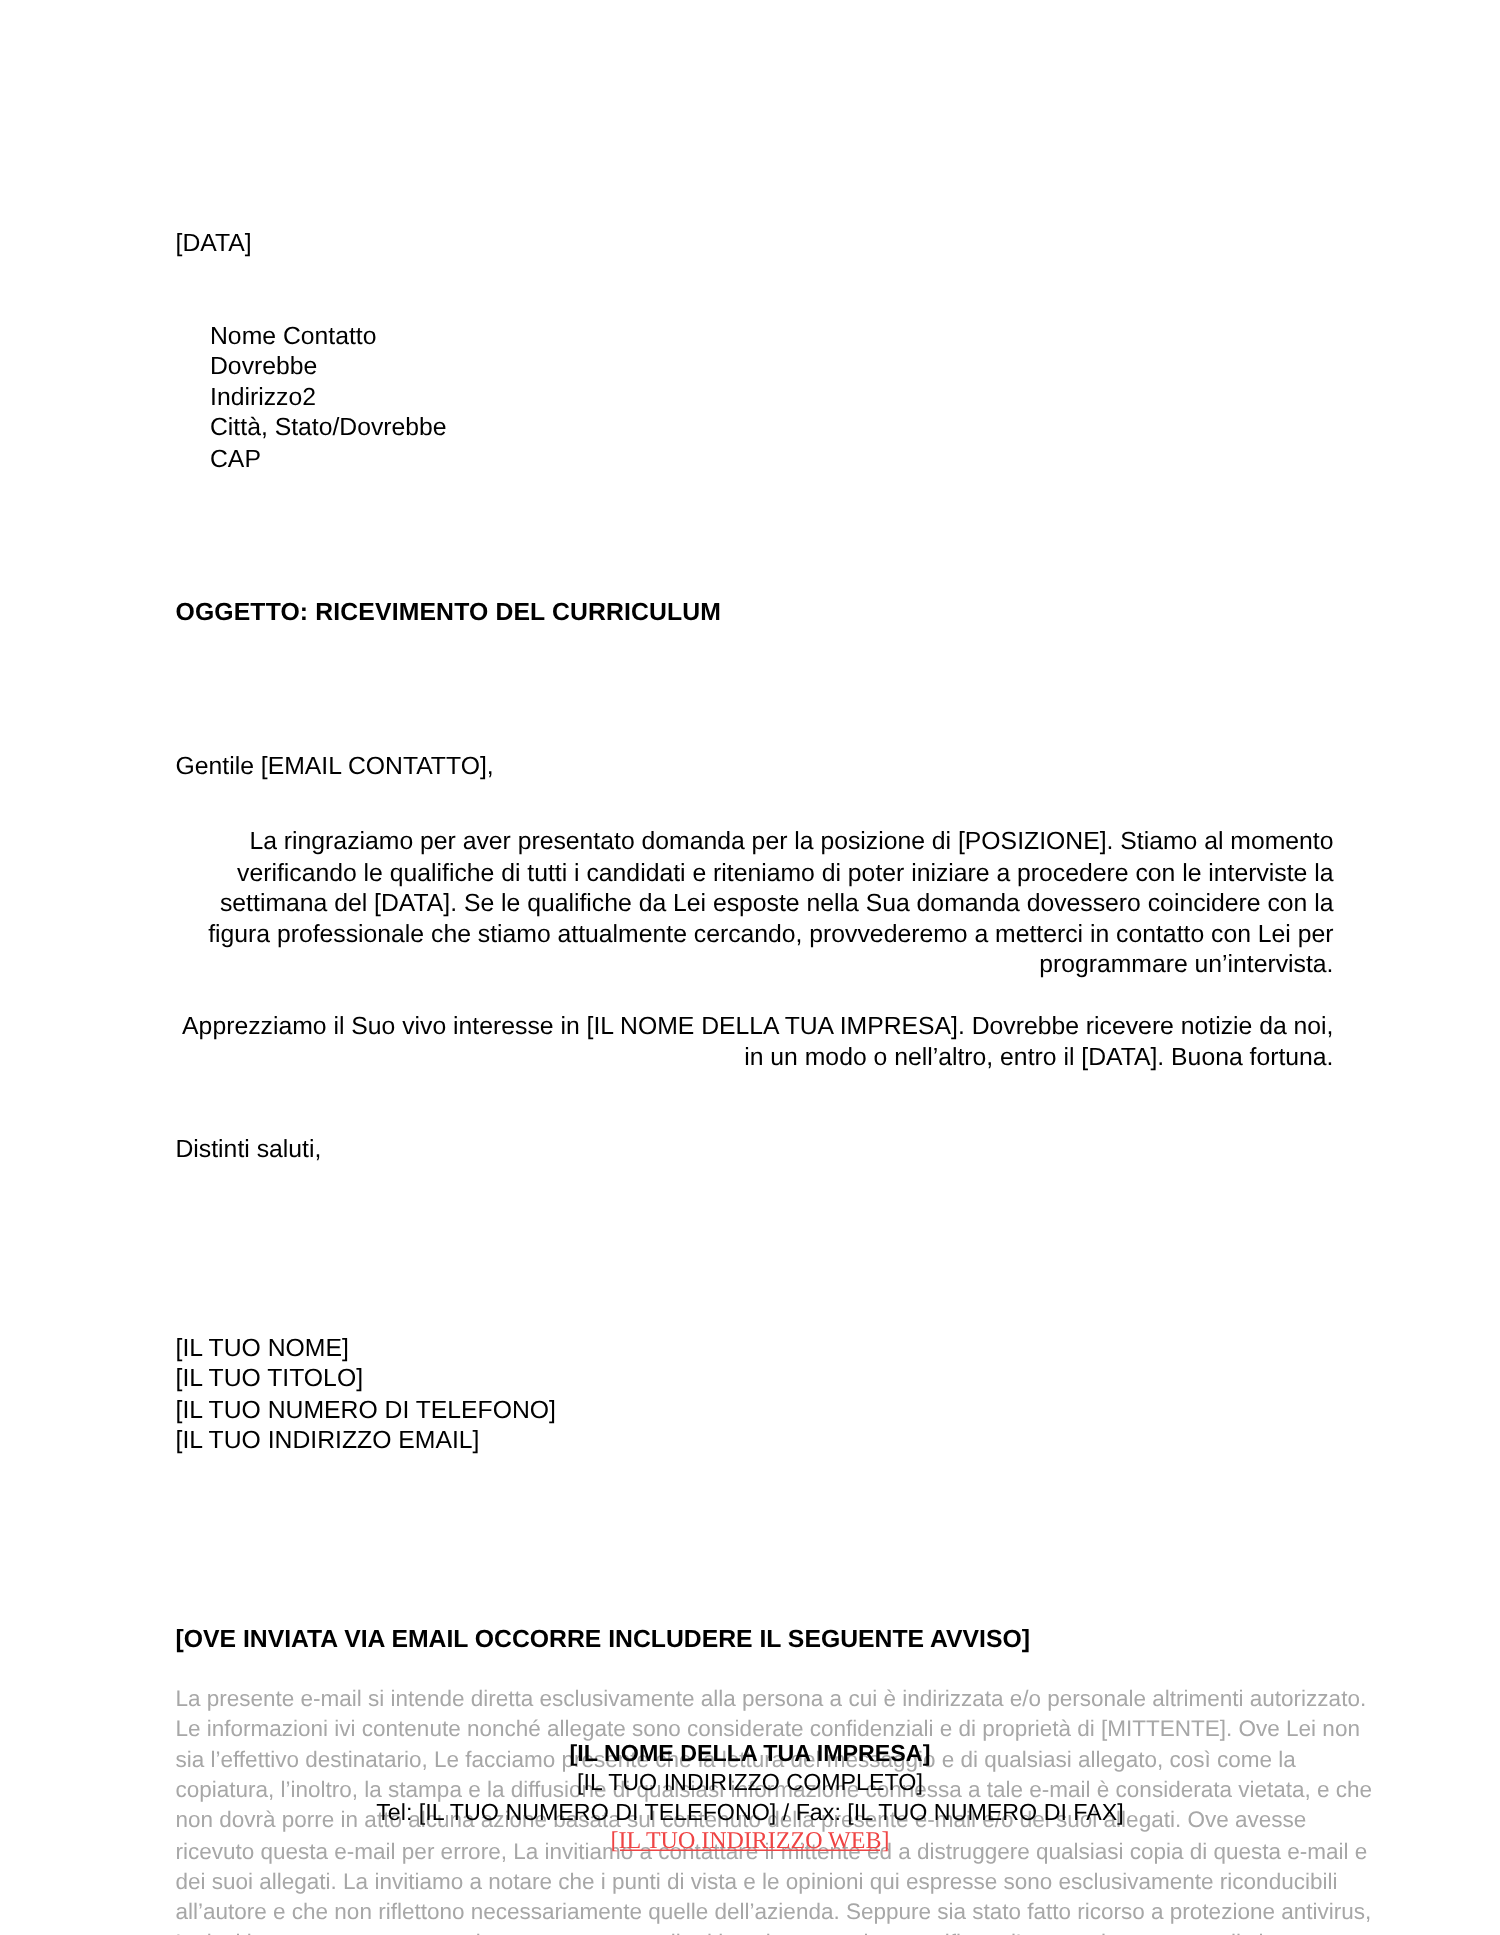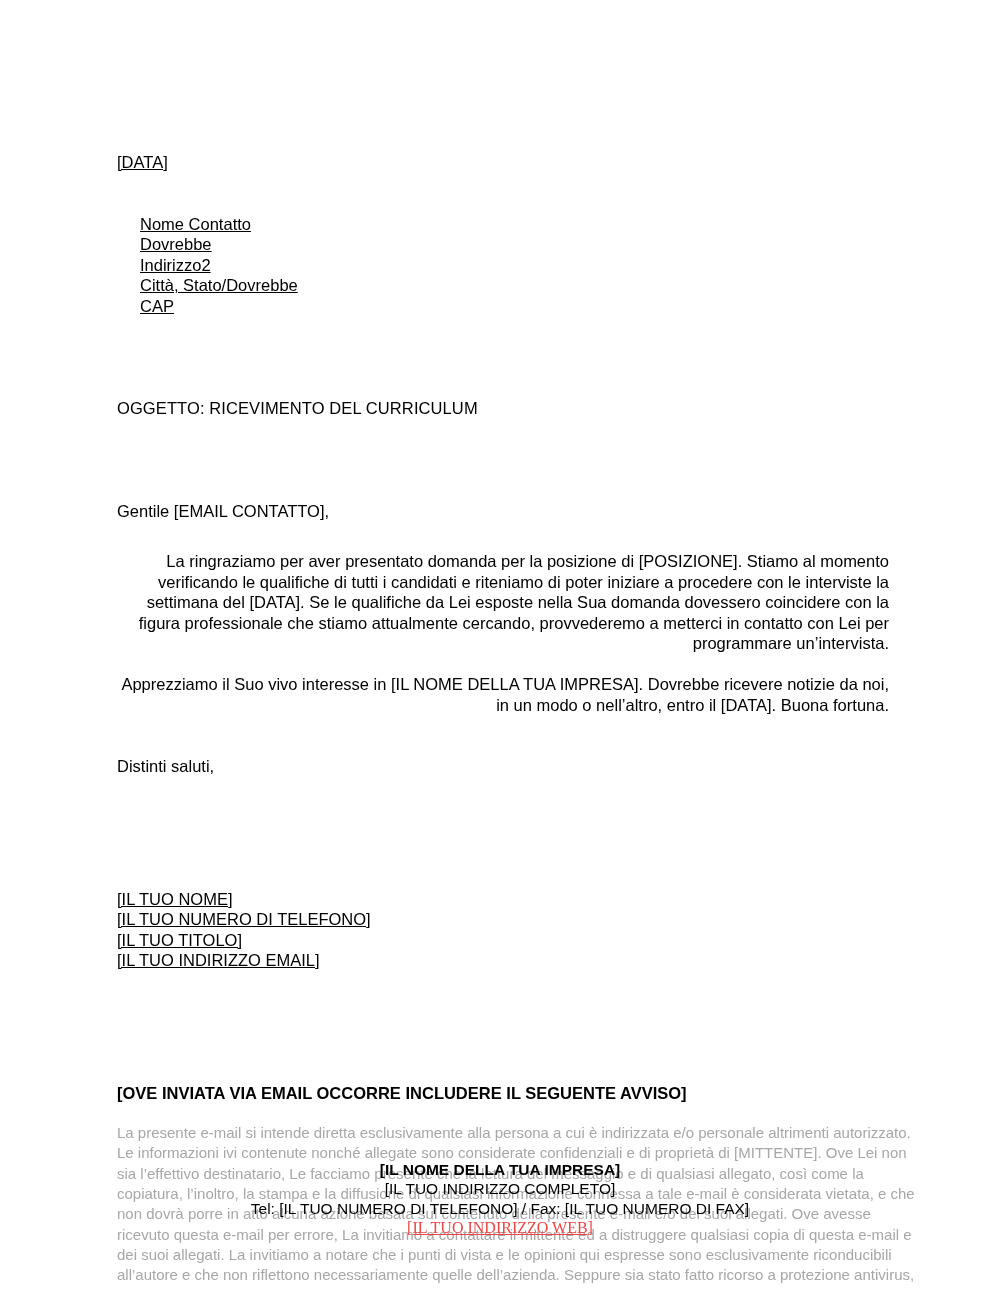--- a/index.html
+++ b/index.html
@@ -26,36 +26,35 @@
     left: 117px;
     top: 152px;
     width: 790px;
   }
 
   
   .line {
     font-size: 16.5px;
     line-height: 20.5px;
     white-space: pre;
-    text-decoration: underline;
   }
 
   .date-line {
     margin-bottom: 0;
   }
 
   .gap-sm  { height: 20px; }
   .gap-md  { height: 30px; }
   .gap-lg  { height: 41px; }
   .gap-xxl { height: 82px; }
 
   .address-block .line { display: block; margin-left: 23px; }
 
   .subject {
-    font-weight: normal;
+    font-weight: bold;
     font-size: 16.5px;
     line-height: 20.5px;
     letter-spacing: 0.1px;
   }
 
   .salutation {
     font-size: 16.5px;
     line-height: 20.5px;
   }
 
@@ -149,22 +148,22 @@
 
     <div class="gap-lg"></div>
 
     <div class="closing">Distinti saluti,</div>
 
     <div class="gap-xxl"></div>
     <div class="gap-md"></div>
 
     <div class="signature-block">
       <span class="line">[IL TUO NOME]</span>
+      <span class="line">[IL TUO TITOLO]</span>
       <span class="line">[IL TUO NUMERO DI TELEFONO]</span>
-      <span class="line">[IL TUO TITOLO]</span>
       <span class="line">[IL TUO INDIRIZZO EMAIL]</span>
     </div>
 
     <div class="gap-xxl"></div>
     <div class="gap-md"></div>
 
     <div class="notice-heading">[OVE INVIATA VIA EMAIL OCCORRE INCLUDERE IL SEGUENTE AVVISO]</div>
 
     <div class="gap-sm"></div>
 

